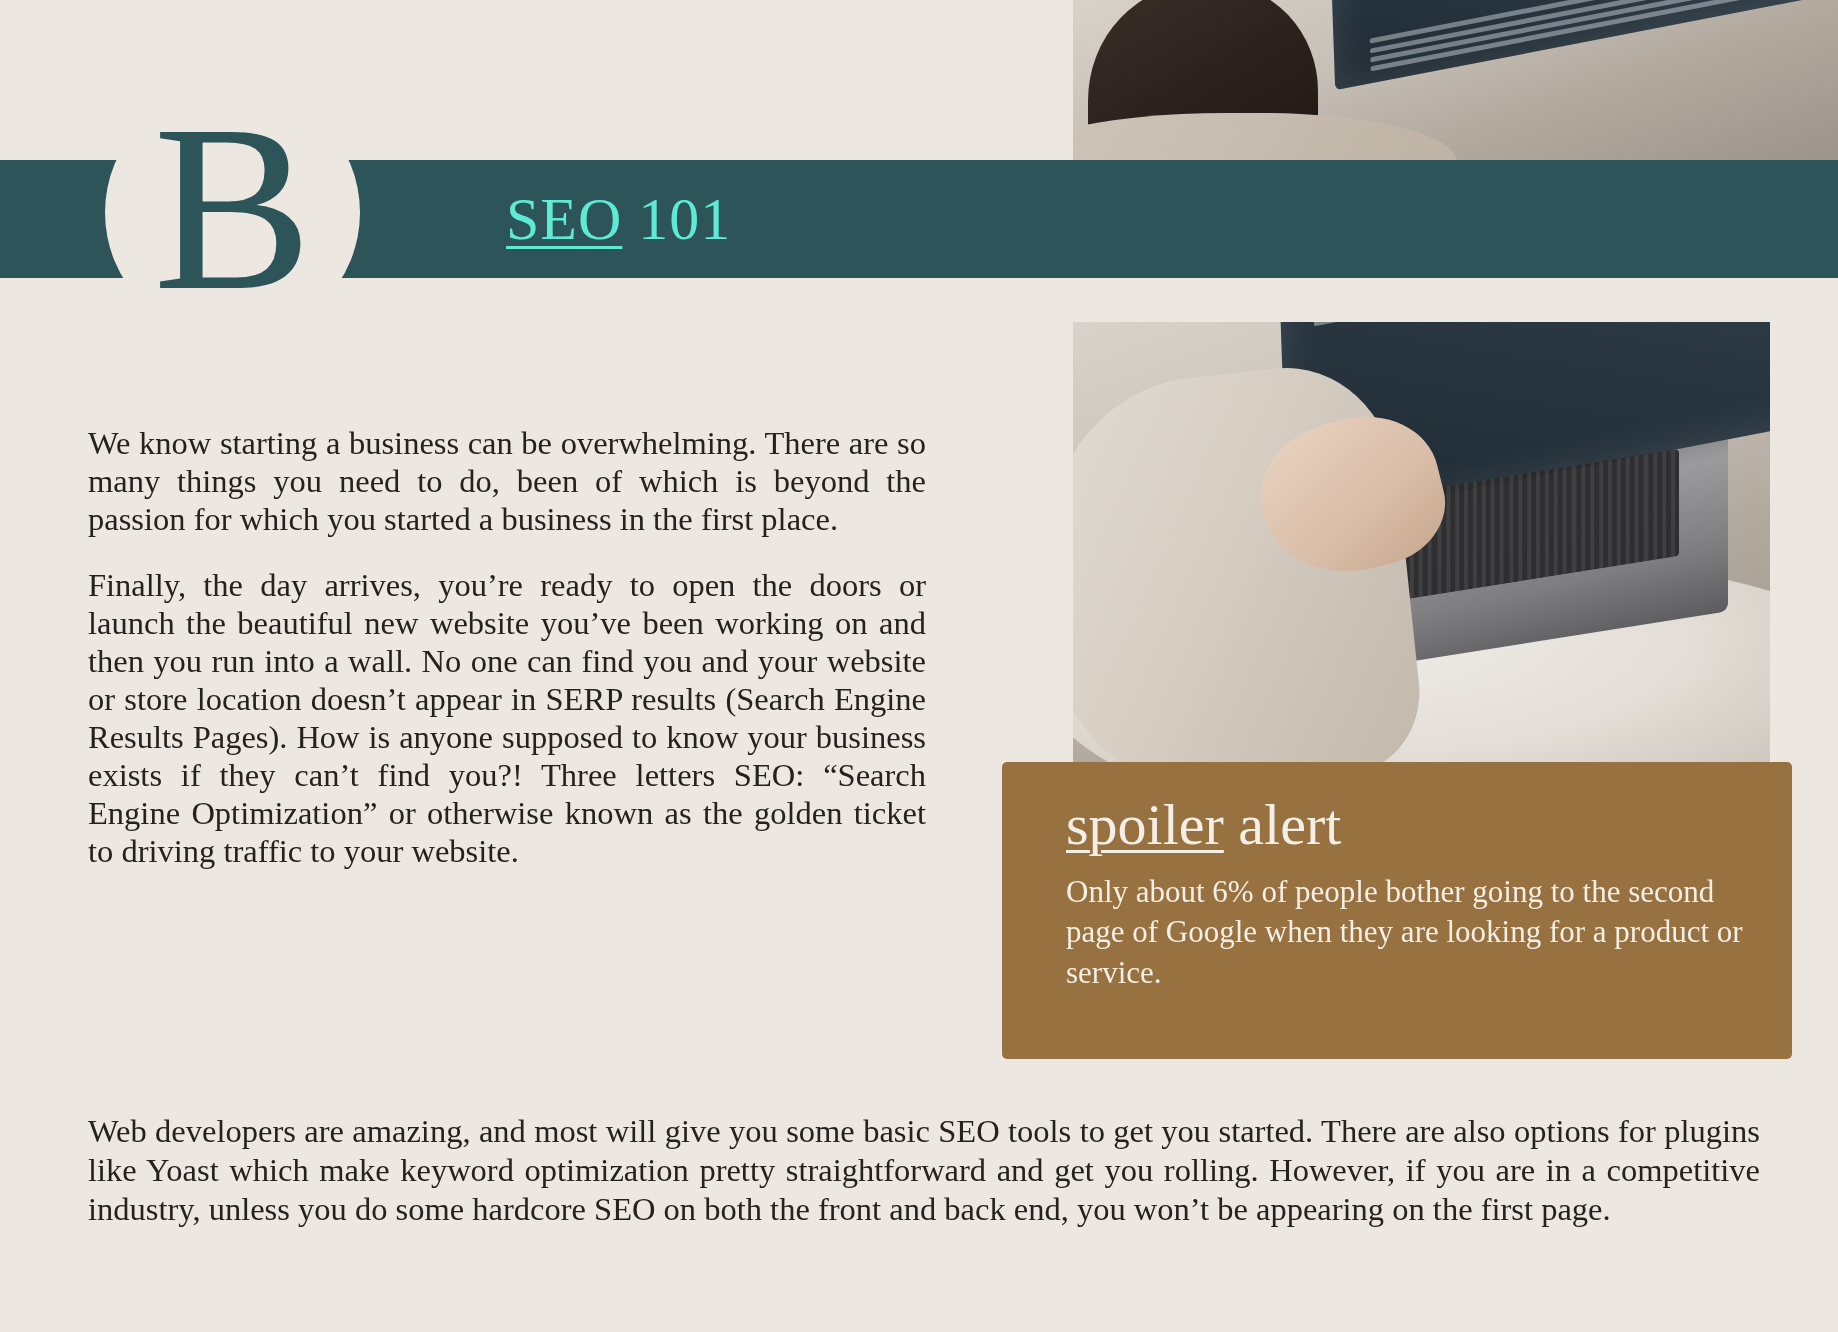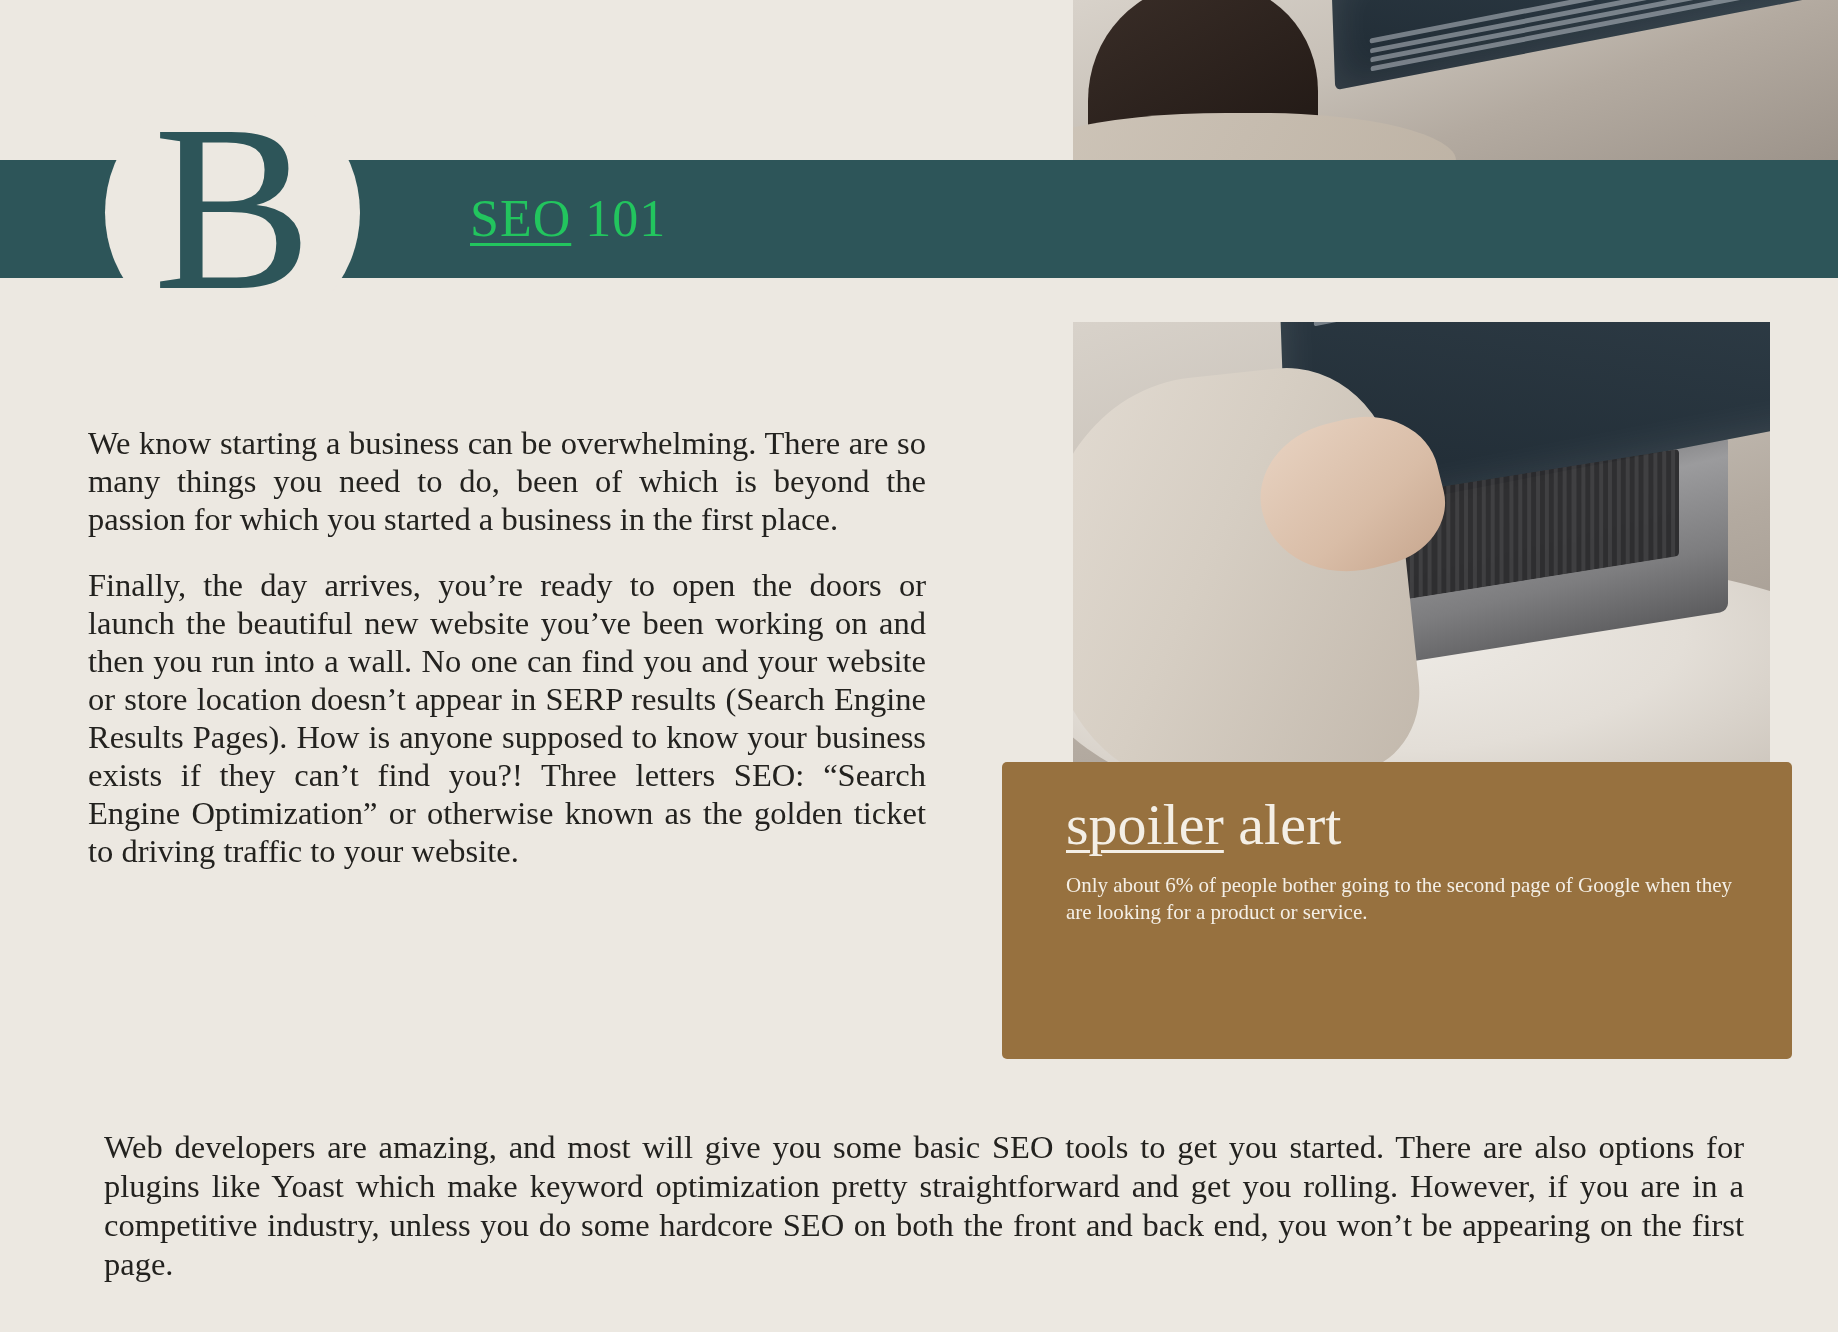--- a/index.html
+++ b/index.html
@@ -148,24 +148,25 @@
   .banner-inner {
     position: absolute;
     left: 470px;
     top: 0;
     height: 118px;
     display: flex;
     align-items: center;
     gap: 68px;
   }
   .banner-title {
-    color: #22c55e;
-    font-size: 52px;
+    color: #5eead4;
+    font-size: 60px;
     letter-spacing: 1px;
     line-height: 1;
+    margin-left: 36px;
   }
   .banner-title .ul {
     text-decoration: underline;
     text-underline-offset: 7px;
     text-decoration-thickness: 3px;
   }
   .banner-sub {
     color: #f2efe8;
     font-size: 40px;
     letter-spacing: .3px;
@@ -217,21 +218,21 @@
   .bottom-col {
     position: absolute;
     left: 88px;
     top: 1112px;
     width: 1672px;
     color: #23221f;
     font-size: 32.5px;
     line-height: 1.2;
     text-align: justify;
   }
-  .bottom-col p { margin: 16px; }
+  .bottom-col p { margin: 0; }
 
   
   .spoiler {
     position: absolute;
     left: 1002px;
     top: 762px;
     width: 790px;
     height: 297px;
     background: #97713f;
     border-radius: 5px;
@@ -246,21 +247,21 @@
     font-weight: normal;
     line-height: 1;
   }
   .spoiler h2 .ul {
     text-decoration: underline;
     text-underline-offset: 6px;
     text-decoration-thickness: 3px;
   }
   .spoiler p {
     margin: 0;
-    font-size: 21px;
+    font-size: 31px;
     line-height: 1.3;
   }
 </style>
 </head>
 <body>
 
 <div class="photo-top">
   <div class="pic">
     <div class="desk"></div>
     <div class="screen" style="left:34%;top:-52%;">

